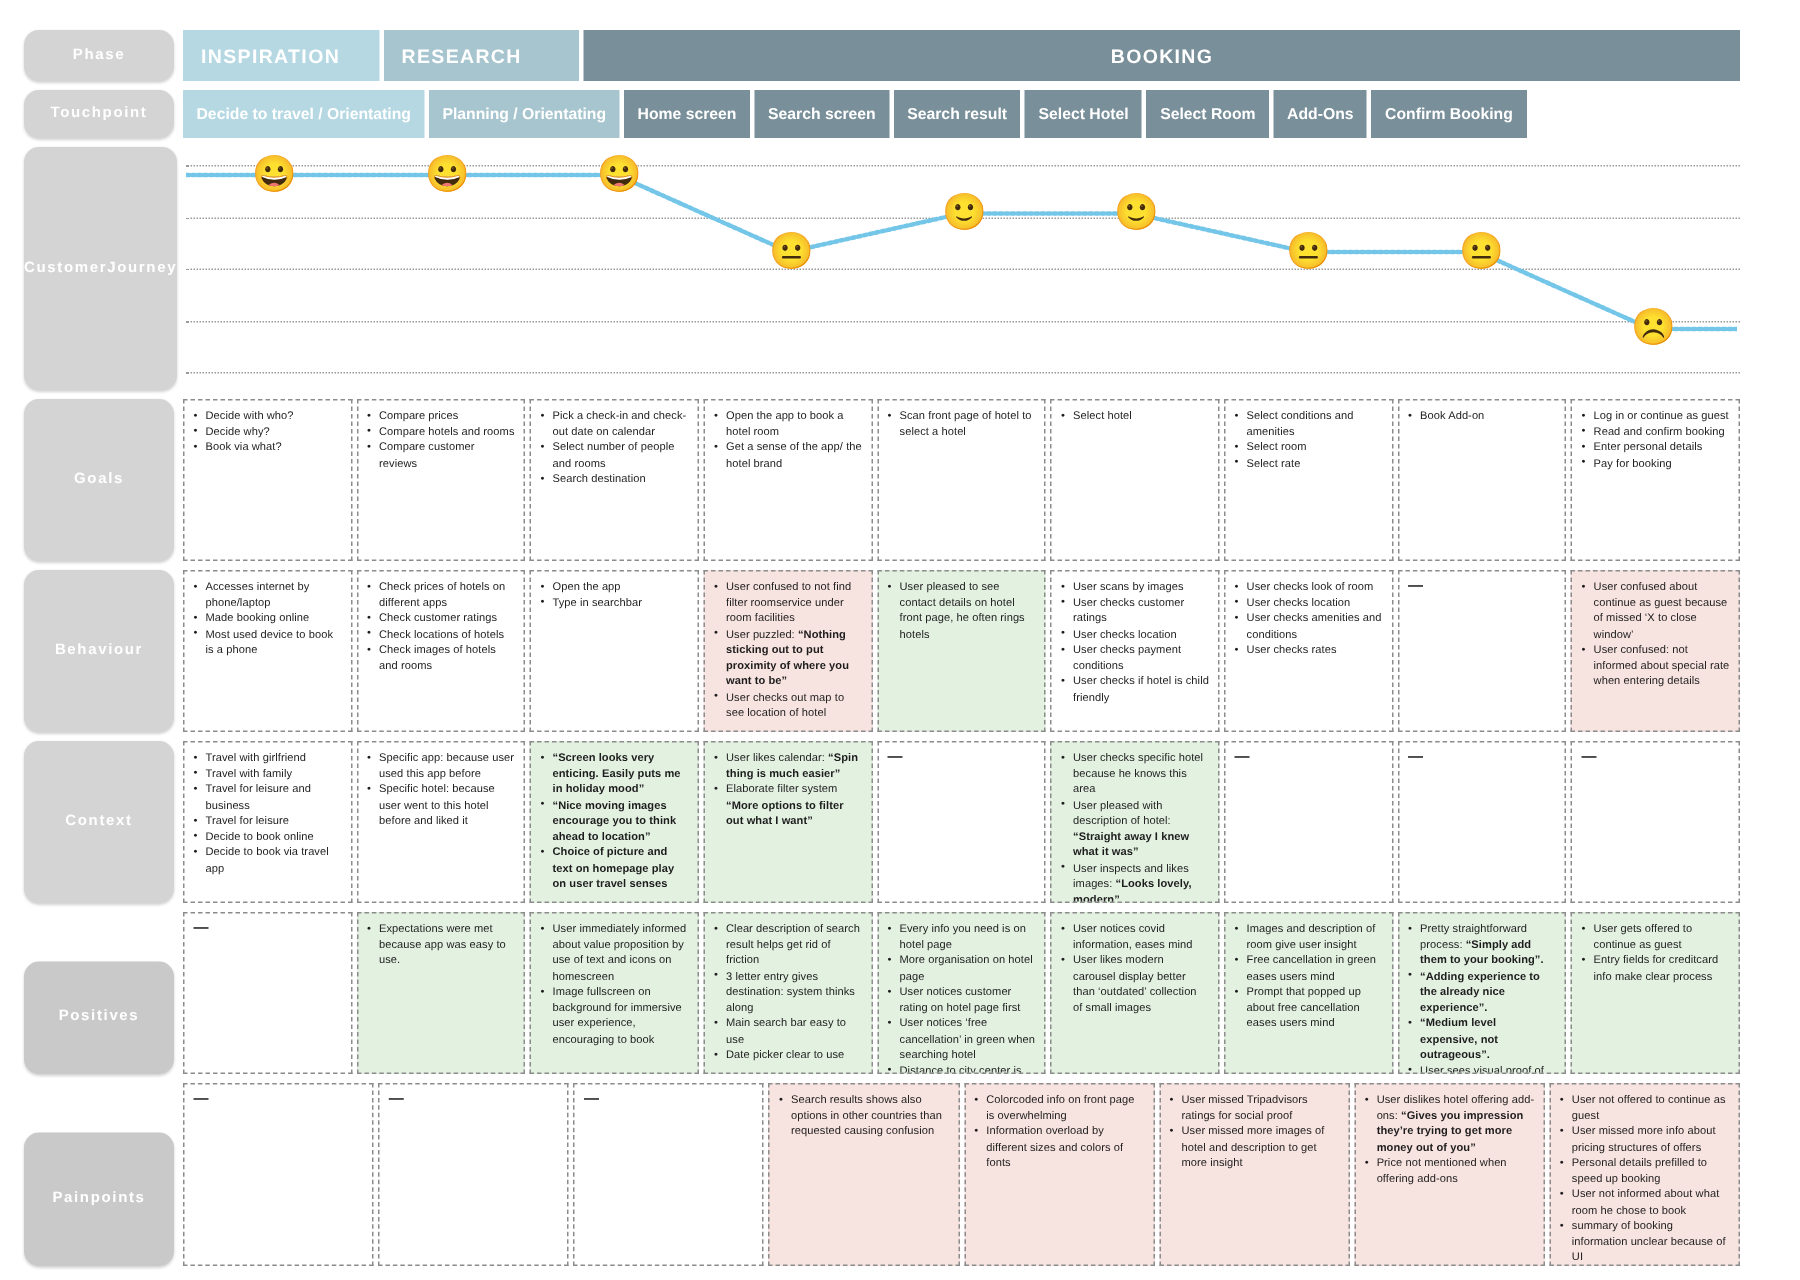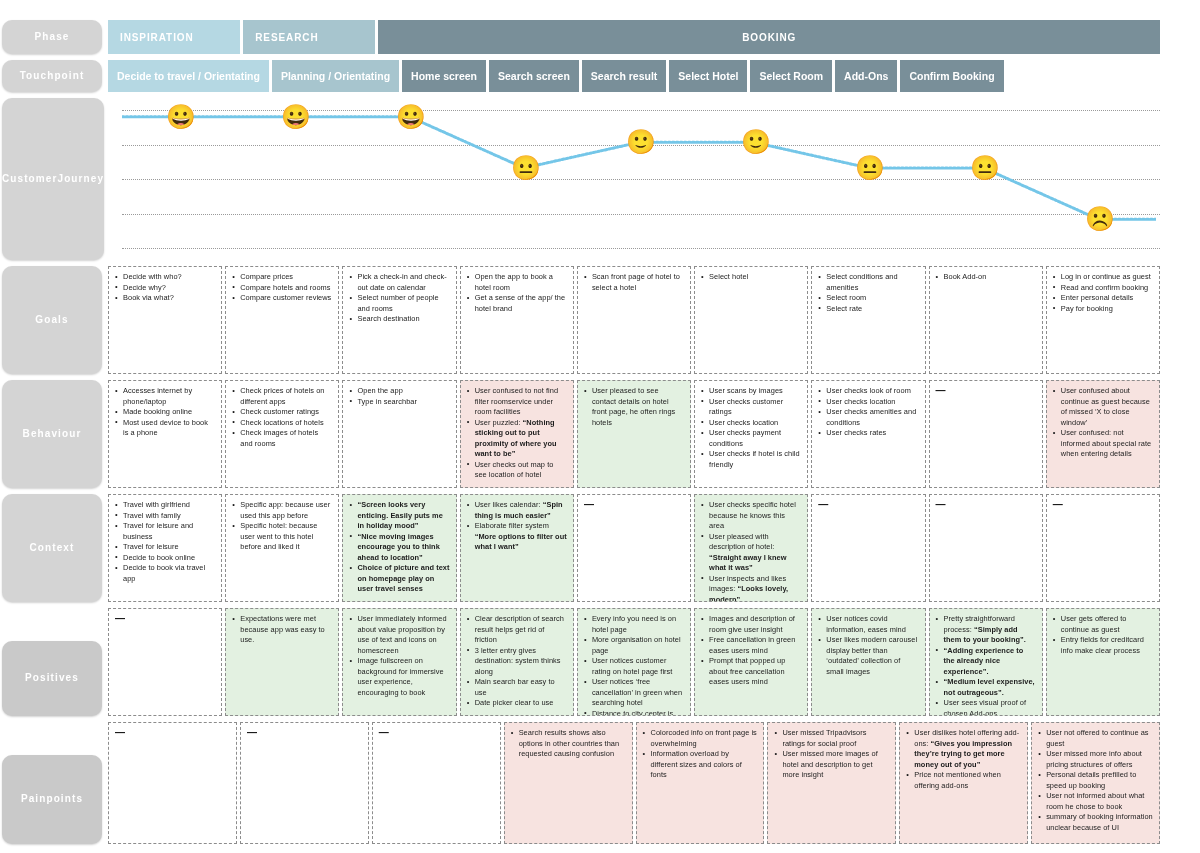--- a/index.html
+++ b/index.html
@@ -9,21 +9,21 @@
     height: 853px;
     background: #ffffff;
     font-family: "Liberation Sans", sans-serif;
     overflow: hidden;
   }
 
   .map {
     position: relative;
     width: 1200px;
     height: 853px;
-    padding: 20px 40px 8px 2px;
+    padding: 20px 40px 8px 16px;
   }
 
   
   .row {
     display: flex;
     align-items: stretch;
     margin-bottom: 6px;
   }
 
   .rowlabel {
@@ -50,21 +50,21 @@
     gap: 3px;
   }
 
   
   .phase-row { height: 34px; }
   .phase-cell {
     display: flex;
     align-items: center;
     padding: 0 12px;
     color: #ffffff;
-    font-size: 10px;
+    font-size: 13px;
     font-weight: bold;
     letter-spacing: 0.9px;
     text-align: center;
   }
   .phase-cell.center { justify-content: center; }
   .phase-inspiration { background: #b5d8e3; }
   .phase-research    { background: #a7c5ce; }
   .phase-booking     { background: #798f99; }
 
   
@@ -77,21 +77,21 @@
     font-size: 10.5px;
     font-weight: bold;
     line-height: 1.22;
   }
   .touch-light { background: #b5d8e3; }
   .touch-mid   { background: #a7c5ce; }
   .touch-dark  { background: #798f99; }
 
   
   .journey-row { height: 162px; }
-  .journey-label { flex: 0 0 100px; margin-right: 18px; }
+  .journey-label { flex: 0 0 100px; margin-right: 6px; }
   .chart {
     flex: 1 1 auto;
     position: relative;
     background: #ffffff;
   }
   .gridline {
     position: absolute;
     left: 0; right: 0;
     height: 0;
     border-top: 1px dotted #9a9a9a;
@@ -436,29 +436,29 @@
           <ul class="items">
             <li>Every info you need is on hotel page</li>
             <li>More organisation on hotel page</li>
             <li>User notices customer rating on hotel page first</li>
             <li>User notices ‘free cancellation’ in green when searching hotel</li>
             <li>Distance to city center is displayed on hotel page</li>
           </ul>
         </div>
         <div class="cell green">
           <ul class="items">
+            <li>User notices covid information, eases mind</li>
+            <li>User likes modern carousel display better than ‘outdated’ collection of small images</li>
+          </ul>
+        </div>
+        <div class="cell green">
+          <ul class="items">
             <li>Images and description of room give user insight</li>
             <li>Free cancellation in green eases users mind</li>
             <li>Prompt that popped up about free cancellation eases users mind</li>
-          </ul>
-        </div>
-        <div class="cell green">
-          <ul class="items">
-            <li>User notices covid information, eases mind</li>
-            <li>User likes modern carousel display better than ‘outdated’ collection of small images</li>
           </ul>
         </div>
         <div class="cell green">
           <ul class="items">
             <li>Pretty straightforward process: <b>“Simply add them to your booking”.</b></li>
             <li><b>“Adding experience to the already nice experience”.</b></li>
             <li><b>“Medium level expensive, not outrageous”.</b></li>
             <li>User sees visual proof of chosen Add-ons</li>
           </ul>
         </div>

